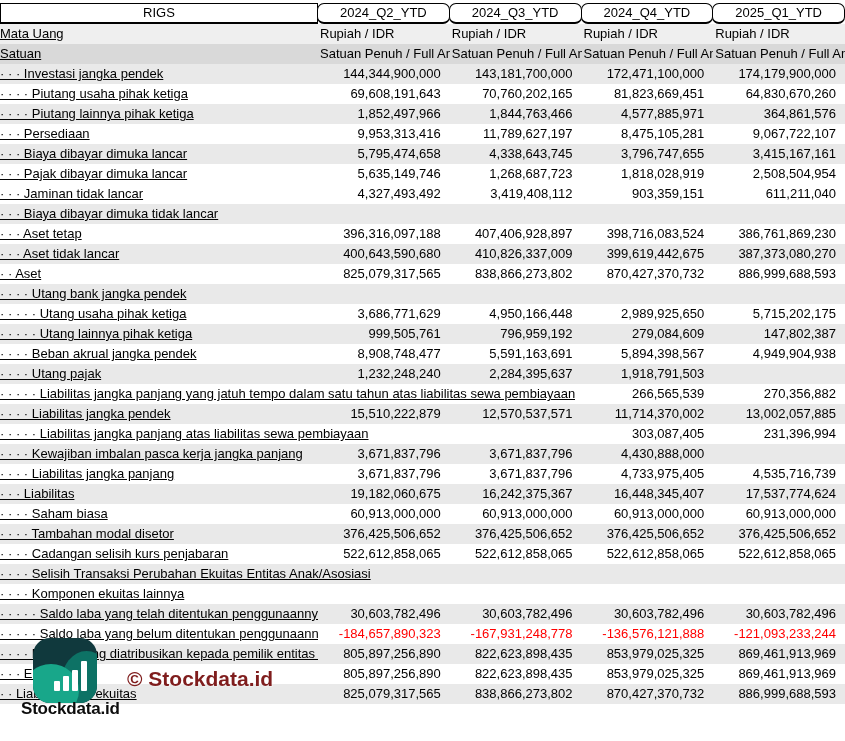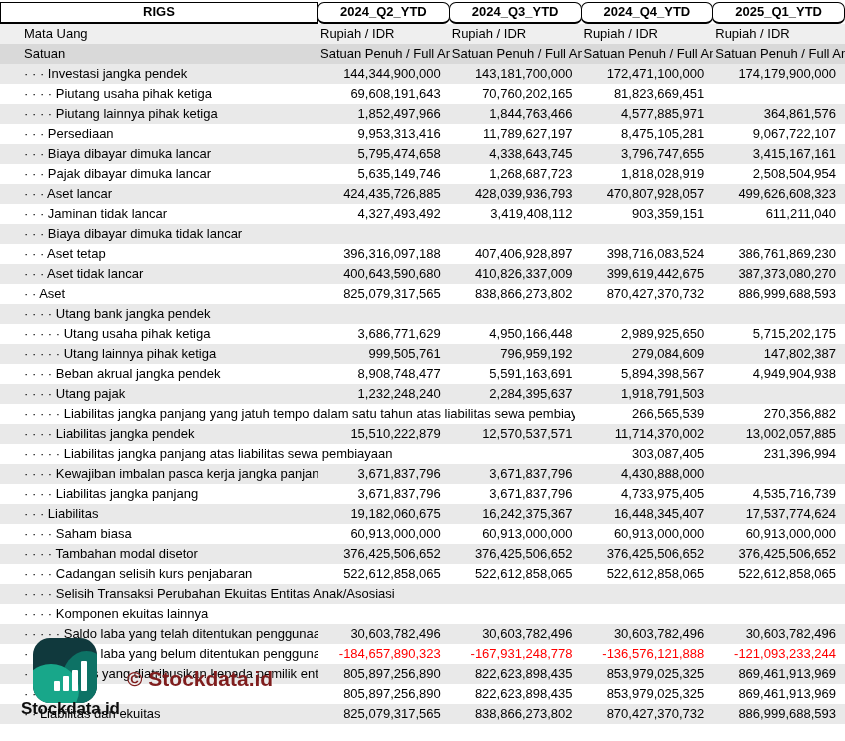--- a/index.html
+++ b/index.html
@@ -1,36 +1,36 @@
 <!DOCTYPE html>
 <html><head>
 <meta charset="utf-8">
 <style>
   * { margin:0; padding:0; box-sizing:border-box; }
   html,body { width:845px; height:741px; overflow:hidden; background:#fff;
     font-family:"Liberation Sans", sans-serif; font-size:13px; color:#000; }
   .sheet { position:relative; width:845px; height:741px; overflow:hidden; background:#fff; }
 
   
-  .hdr { position:absolute; top:2px; left:0; width:845px; height:22px; display:flex; font-weight:bold; }
+  .hdr { position:absolute; top:2px; left:0; width:845px; height:22px; display:flex; font-weight:normal;align-items:flex-end; }
   .hcell { border:1px solid #000; border-bottom:2px solid #000; text-align:center;
     line-height:18px; overflow:hidden; white-space:nowrap; background:#fff; }
   .hcell + .hcell { margin-left:-1px; }
   .hc0 { width:318px; }
   .hcq { width:132.75px;border-radius:7px; }
 
   
   .rows { position:absolute; top:24px; left:0; width:845px; }
   .row { display:flex; height:20px; line-height:20px; position:relative; }
   .row.w  { background:#ffffff; }
   .row.g  { background:#e9e9e9; }
   .row.m1 { background:#efefef; }
   .row.m2 { background:#d9d9d9; }
   .lbl { width:318px; flex:none; position:relative; z-index:2; }
-  .lbl span { display:block; padding-left:24px; width:318px; overflow:hidden; white-space:nowrap; }
+  .lbl span { display:block; padding-left:0; width:318px; overflow:hidden; white-space:nowrap;text-decoration:underline; }
   .row.ovf .lbl span { width:575px; }
   .cell { width:131.75px; flex:none; text-align:right; padding-right:9px;
     overflow:hidden; white-space:nowrap; }
   .row.meta .cell { text-align:left; padding-right:0; padding-left:2px; }
   .neg { color:#ff0000; }
 
   
   .logo { position:absolute; left:33px; top:638px; width:64px; height:65px;
     border-radius:17px; background:#10393d; overflow:hidden; z-index:5; }
   .logo .blob-green { position:absolute; left:-16%; bottom:-22%; width:88%; height:82%;
@@ -87,20 +87,21 @@
         <div class="cell">172,471,100,000</div>
         <div class="cell">174,179,900,000</div>
       </div>
       <div class="row w">
         <div class="lbl">
           <span>· · · · Piutang usaha pihak ketiga</span>
         </div>
         <div class="cell">69,608,191,643</div>
         <div class="cell">70,760,202,165</div>
         <div class="cell">81,823,669,451</div>
+        <div class="cell">64,830,670,260</div>
       </div>
       <div class="row g">
         <div class="lbl">
           <span>· · · · Piutang lainnya pihak ketiga</span>
         </div>
         <div class="cell">1,852,497,966</div>
         <div class="cell">1,844,763,466</div>
         <div class="cell">4,577,885,971</div>
         <div class="cell">364,861,576</div>
       </div>
@@ -123,29 +124,20 @@
         <div class="cell">3,415,167,161</div>
       </div>
       <div class="row w">
         <div class="lbl">
           <span>· · · Pajak dibayar dimuka lancar</span>
         </div>
         <div class="cell">5,635,149,746</div>
         <div class="cell">1,268,687,723</div>
         <div class="cell">1,818,028,919</div>
         <div class="cell">2,508,504,954</div>
-      </div>
-      <div class="row g">
-        <div class="lbl">
-          <span>· · · Aset lancar</span>
-        </div>
-        <div class="cell">424,435,726,885</div>
-        <div class="cell">428,039,936,793</div>
-        <div class="cell">470,807,928,057</div>
-        <div class="cell">499,626,608,323</div>
       </div>
       <div class="row w">
         <div class="lbl">
           <span>· · · Jaminan tidak lancar</span>
         </div>
         <div class="cell">4,327,493,492</div>
         <div class="cell">3,419,408,112</div>
         <div class="cell">903,359,151</div>
         <div class="cell">611,211,040</div>
       </div>

